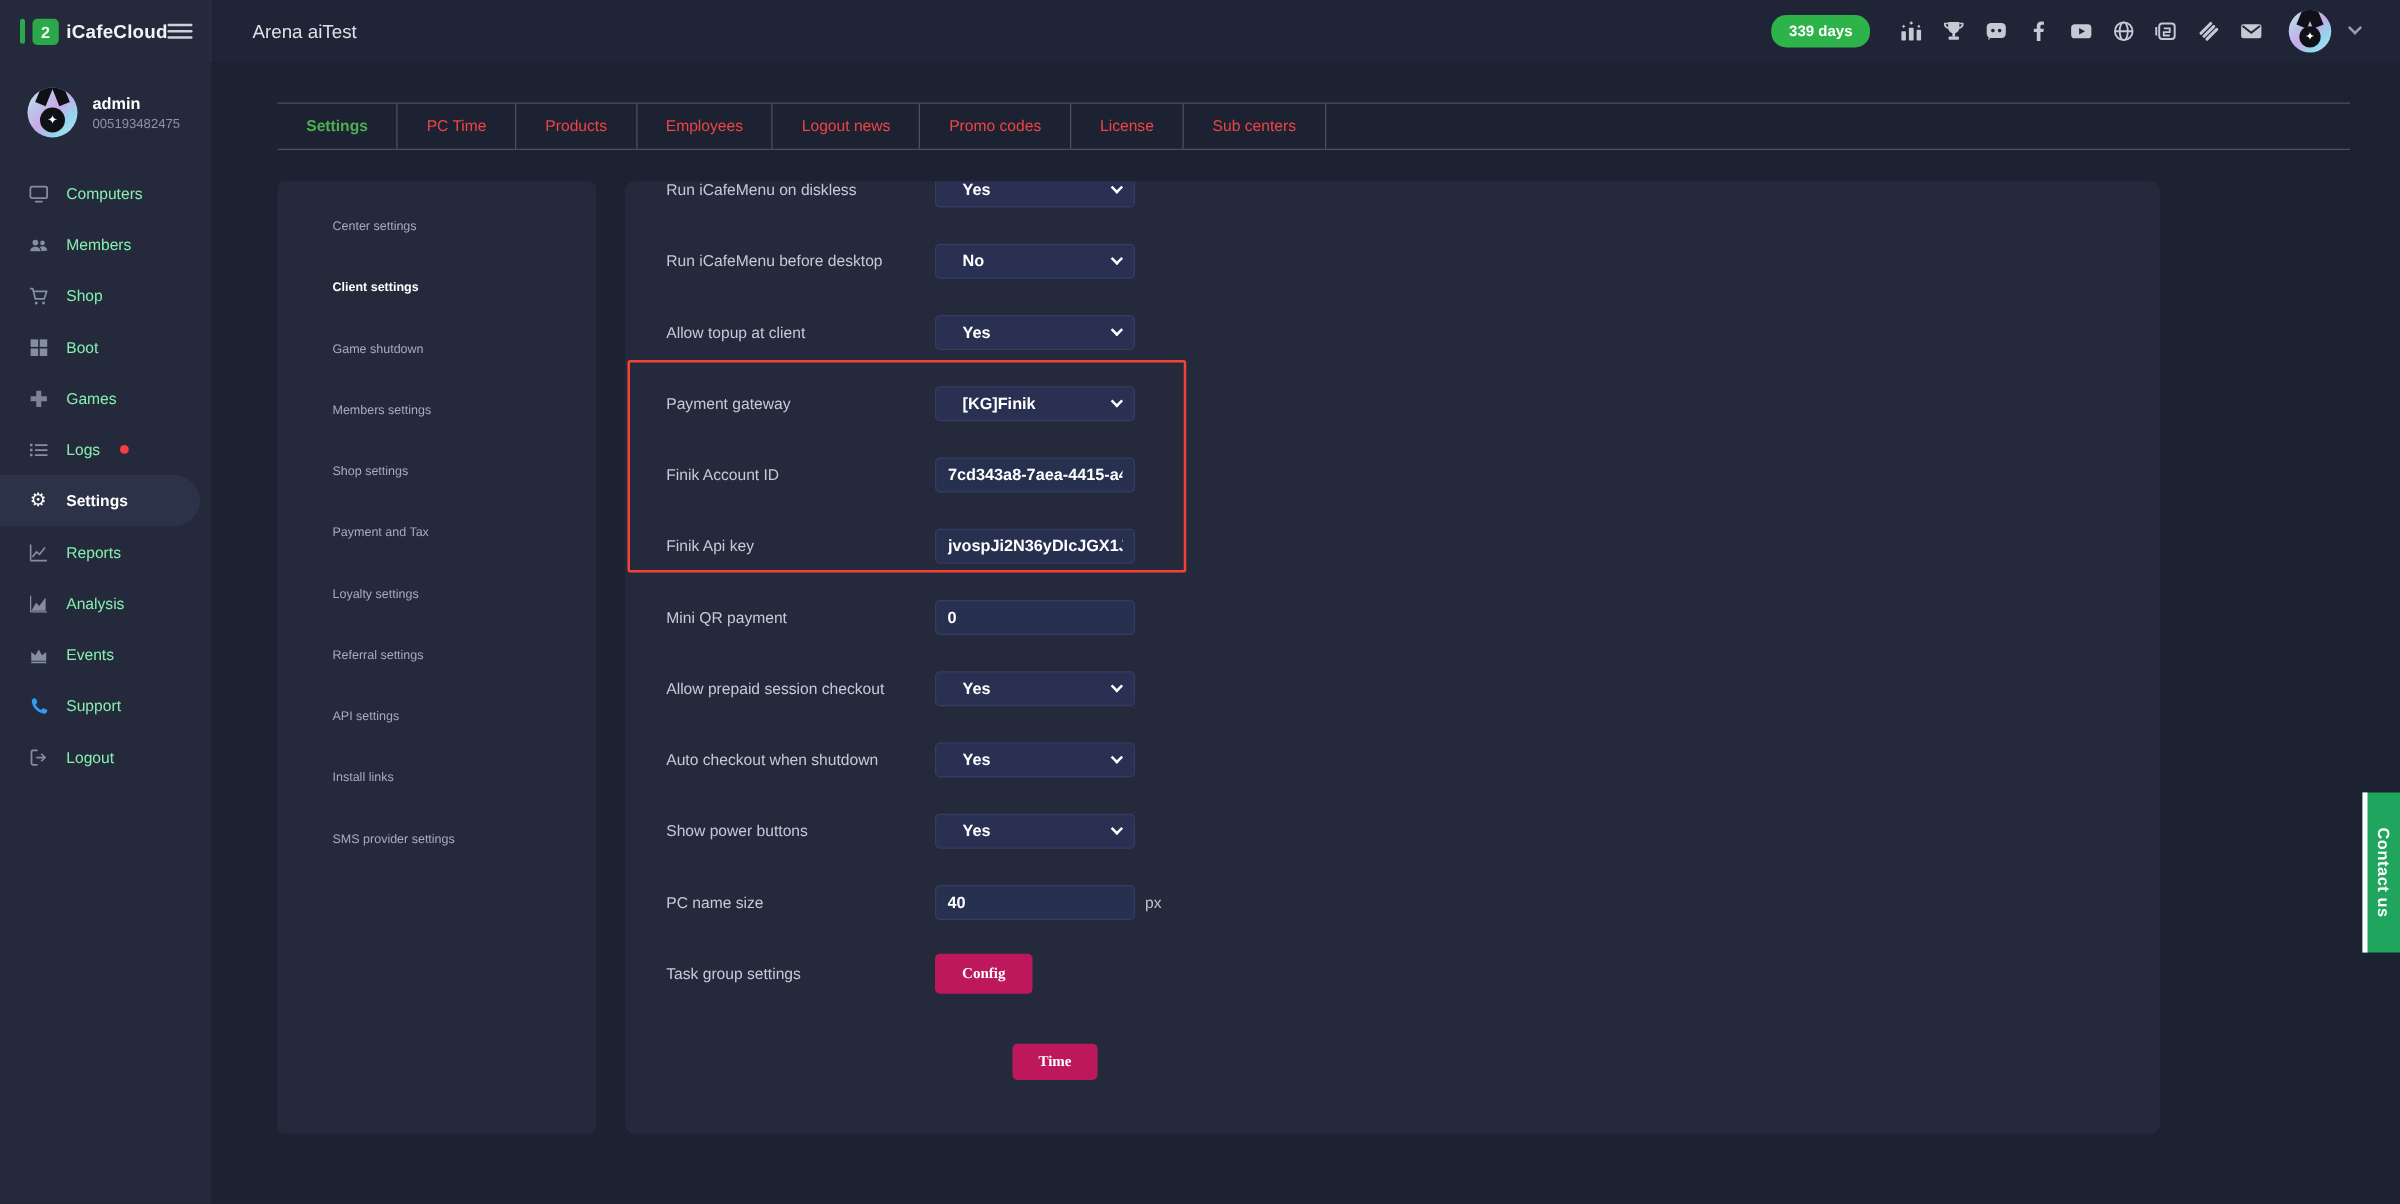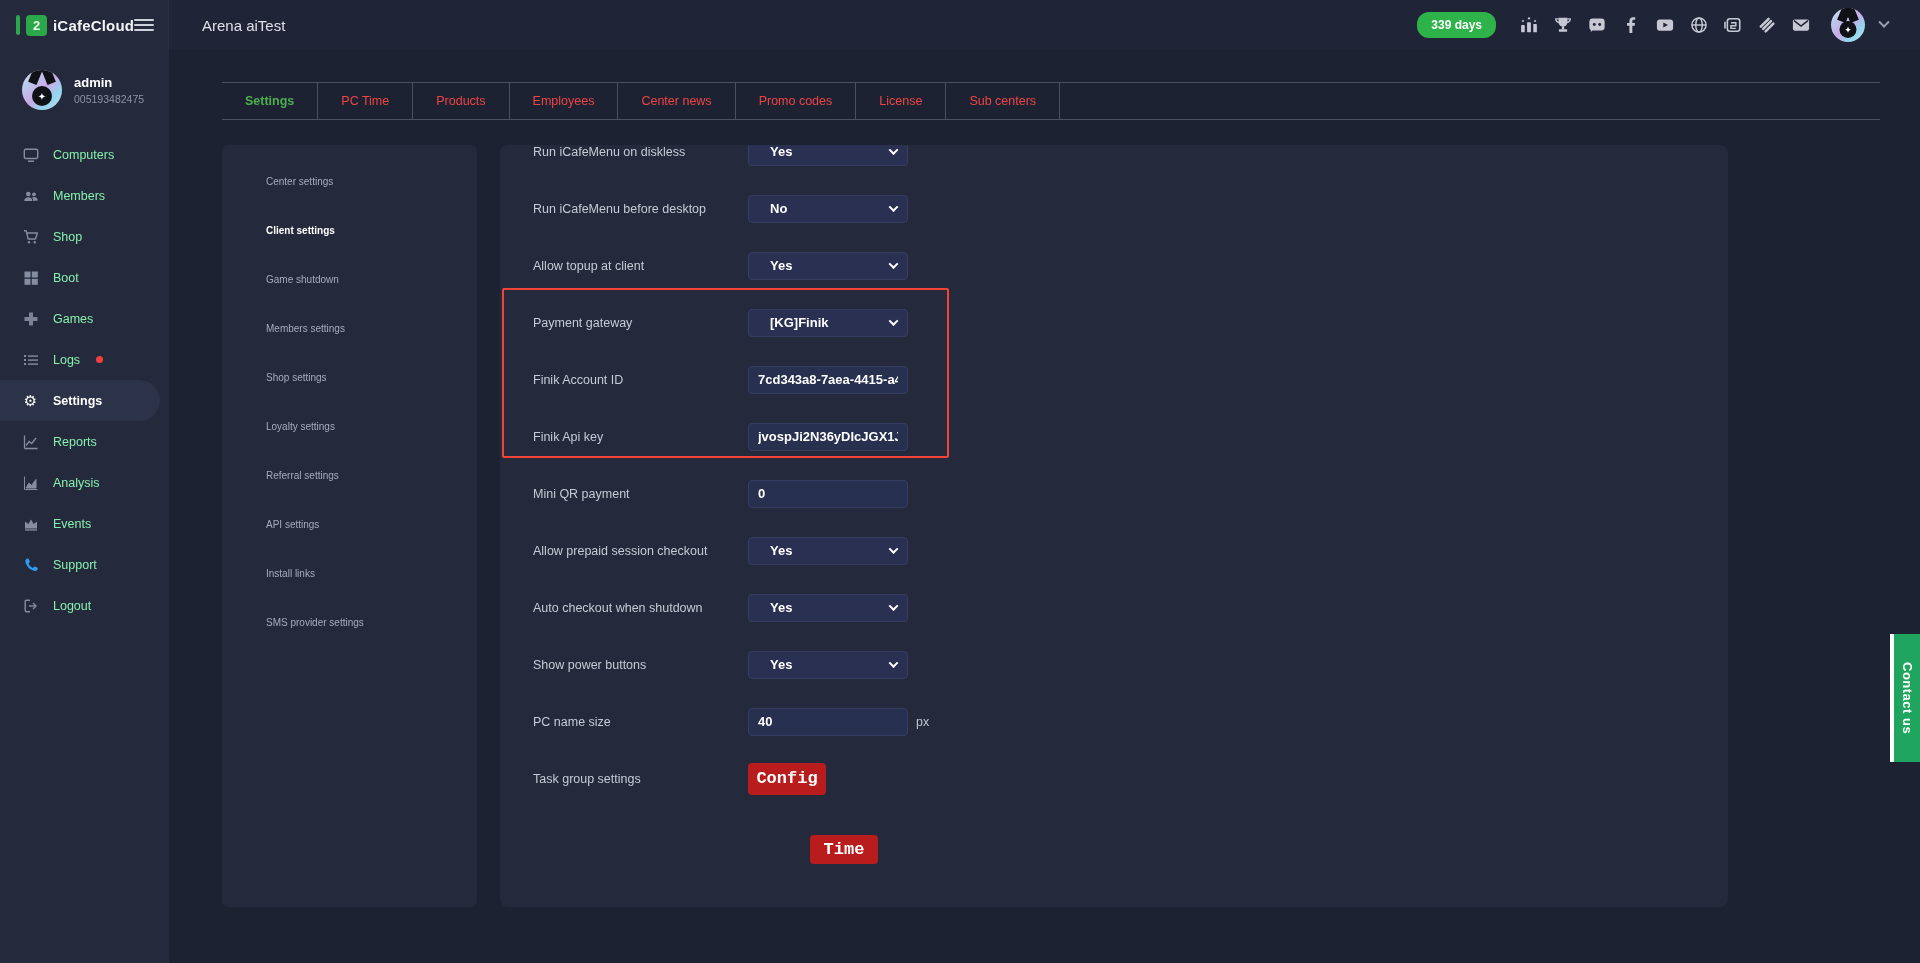--- a/index.html
+++ b/index.html
@@ -61,21 +61,21 @@
 
   .form-panel { position:absolute; left:500px; top:145px; width:1228px; height:762px; background:#242a3c; border-radius:8px; overflow:hidden; }
   .form-rows { position:absolute; left:0; top:-22px; right:0; }
   .frow { height:57px; display:flex; align-items:center; padding-left:33px; }
   .flabel { width:215px; font-size:12.5px; color:#c6cad6; }
   .fselect { width:160px; height:28px; background:#293051; border:1px solid #363d63; border-radius:4px; display:flex; align-items:center; justify-content:space-between; padding:0 10px 0 21px; cursor:pointer; }
   .fselect .val { color:#fff; font-size:13px; font-weight:bold; }
   .sel-chev { width:7px; height:7px; border-right:2px solid #fff; border-bottom:2px solid #fff; transform:rotate(45deg) translate(-1px,-1px); }
   .finput { width:160px; height:28px; background:#283050; border:1px solid #363d63; border-radius:4px; color:#fff; font-size:13px; font-weight:600; padding:0 9px; font-family:"Liberation Sans",sans-serif; outline:none; }
   .fsuffix { margin-left:8px; font-size:12.5px; color:#c0c4cf; }
-  .btn-blue { background:#b91c1c; color:#fff; border:none; border-radius:4px; font-size:17px; font-weight:bold; cursor:pointer; font-family:Liberation Mono, monospace; }
+  .btn-blue { background:#be185d; color:#fff; border:none; border-radius:4px; font-size:12px; font-weight:bold; cursor:pointer; font-family:Liberation Serif, serif; }
   .btn-config { width:78px; height:32px; }
   .btn-save { position:absolute; left:310px; top:690px; width:68px; height:29px; }
   .highlight-box { position:absolute; left:2px; top:143px; width:447px; height:170px; border:2px solid #f44336; border-radius:2px; pointer-events:none; }
 
   
   .contact-tab { position:absolute; right:0; top:634px; width:30px; height:128px; background:#1fa55e; border-left:4px solid #ffffff; color:#fff; font-size:13px; font-weight:bold; writing-mode:vertical-rl; display:flex; align-items:center; justify-content:center; letter-spacing:.5px; cursor:pointer; z-index:6; }
 </style>
 </head>
 <body>
 
@@ -301,32 +301,33 @@
       <span>Logout</span>
     </div>
   </div>
 </div>
 
 <div class="tabstrip">
   <div class="tab active">Settings</div>
   <div class="tab">PC Time</div>
   <div class="tab">Products</div>
   <div class="tab">Employees</div>
-  <div class="tab">Center news</div>
+  <div class="tab">Logout news</div>
   <div class="tab">Promo codes</div>
   <div class="tab">License</div>
   <div class="tab">Sub centers</div>
 </div>
 
 <div class="menu-panel">
   <div class="menu-item">Center settings</div>
   <div class="menu-item active">Client settings</div>
   <div class="menu-item">Game shutdown</div>
   <div class="menu-item">Members settings</div>
   <div class="menu-item">Shop settings</div>
+  <div class="menu-item">Payment and Tax</div>
   <div class="menu-item">Loyalty settings</div>
   <div class="menu-item">Referral settings</div>
   <div class="menu-item">API settings</div>
   <div class="menu-item">Install links</div>
   <div class="menu-item">SMS provider settings</div>
 </div>
 
 <div class="form-panel">
   <div class="form-rows">
     <div class="frow">

